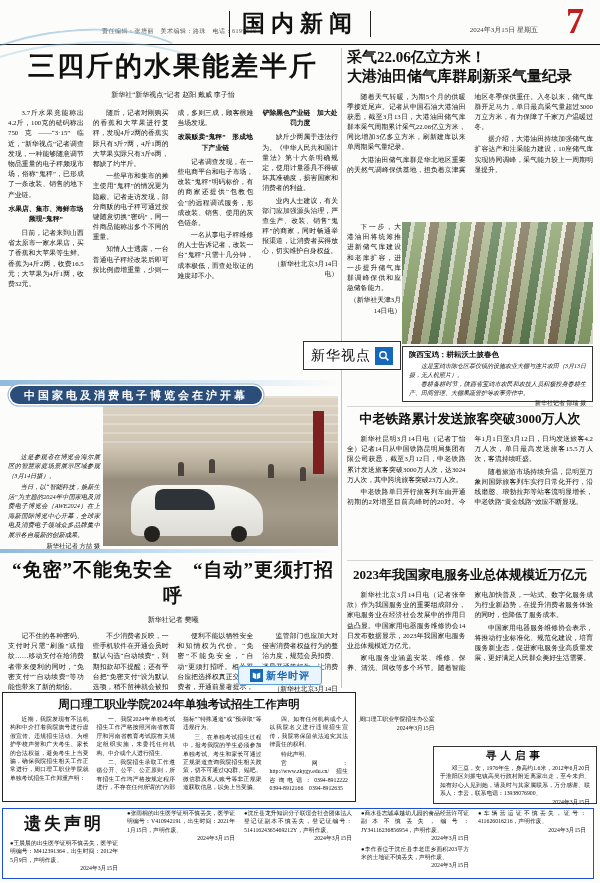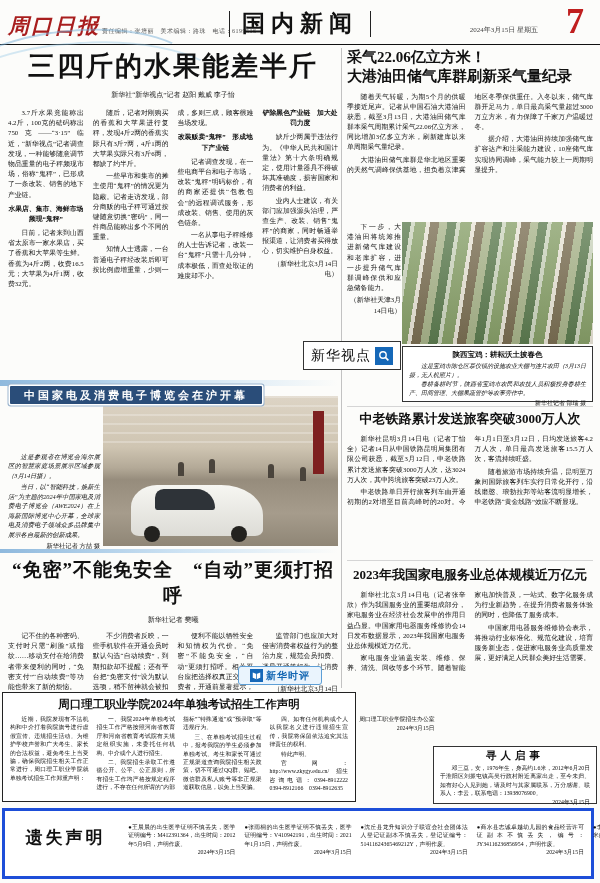--- a/index.html
+++ b/index.html
@@ -32,21 +32,21 @@
   .colbody p.dateline { text-indent:0; text-align:right; }
   .art1-body { column-count:4; column-gap:9px; height:225px; }
 
   .sdlogo { position:absolute; left:303px; top:341px; width:98px; height:29px; background:#fff; border:1px solid #333; display:flex; align-items:center; justify-content:center; gap:4px; z-index:6; }
   .sdlogo-text { font-size:14px; font-weight:normal; letter-spacing:1px; }
   .sdlogo-icon { width:18px; height:18px; background:#1668b8; display:flex; align-items:center; justify-content:center; }
 
   
   .band { position:absolute; left:0; width:338px; height:6px; background:linear-gradient(90deg,#8fb9dd,#cfe4f4 55%,rgba(255,255,255,0)); }
   .band-a { top:380px; } .band-b { top:549px; height:4px; }
-  .expo-pill { position:absolute; left:10px; top:386px; height:18px; line-height:18px; padding:0 14px; background:#2a4d79; color:#fff; font-size:11px; font-weight:bold; letter-spacing:3px; border-radius:1px; box-shadow:0 0 0 1.5px #fff,0 0 0 2.5px #9db6cf; z-index:3; }
+  .expo-pill { position:absolute; left:10px; top:386px; height:18px; line-height:18px; padding:0 14px; background:#2a4d79; color:#fff; font-size:11px; font-weight:bold; letter-spacing:3px; border-radius:9px; box-shadow:0 0 0 1.5px #fff,0 0 0 2.5px #9db6cf; z-index:3; }
   .expo-photo { position:absolute; left:103px; top:396px; width:235px; height:150px; overflow:hidden; background:linear-gradient(180deg,#ddd4c5 0%,#cfc5b2 34%,#b3a997 48%,#968c7c 56%,#a69c8c 78%,#8f8676 100%); }
   .expo-ceiling { position:absolute; left:0; top:0; width:100%; height:36%; background:repeating-linear-gradient(180deg,rgba(255,255,255,.25) 0 2px,rgba(0,0,0,0) 2px 9px); }
   .expo-banner { position:absolute; right:14px; top:10%; width:11px; height:42%; background:#7e2020; }
   .crowd-figure { position:absolute; width:6px; height:14px; background:#4a443c; border-radius:3px 3px 0 0; }
   .white-car { position:absolute; left:12%; bottom:7%; width:56%; height:34%; background:linear-gradient(180deg,#f6f6f2,#dddcd6); border-radius:26px 42px 8px 8px / 22px 30px 6px 6px; }
   .car-glass { position:absolute; left:18%; top:8%; width:46%; height:42%; background:#2e3338; border-radius:14px 30px 4px 4px; }
   .wheel { position:absolute; bottom:-6px; width:16px; height:16px; background:#23221f; border-radius:50%; }
   .wheel.front { right:12%; } .wheel.rear { left:10%; }
   .expo-caption { position:absolute; left:8px; top:452px; width:92px; height:96px; font-size:6.3px; font-style:italic; }
   .expo-caption .colbody, .capflow { font-size:6.3px; line-height:1.5; text-align:justify; }
@@ -65,21 +65,21 @@
   .artR1 { position:absolute; left:347px; top:48px; width:246px; }
   .rtitle1 { text-align:left; font-size:15px; font-weight:bold; line-height:1.25; }
   .twocol { column-count:2; column-gap:9px; margin-top:6px; }
   .artR1-two { height:126px; }
   .narrowcol { position:absolute; left:347px; top:222px; width:54px; height:114px; font-size:6.8px; line-height:1.5; text-align:justify; }
   .narrowcol p { text-indent:2em; margin-bottom:2px; }
   .narrowcol p.dateline { text-indent:0; text-align:right; }
   .farm-photo { position:absolute; left:402px; top:222px; width:191px; height:122px; background:repeating-linear-gradient(99deg,#5d7c50 0 9px,#cdd6bf 9px 13px,#88a069 13px 24px,#e9e5d7 24px 28px,#7b6f53 28px 37px,#a9b58b 37px 45px); }
   .farm-overlay { position:absolute; inset:0; background:linear-gradient(180deg,rgba(255,255,255,.22),rgba(0,0,0,.08)); }
   .farm-caption { position:absolute; left:402px; top:346px; width:191px; height:56px; border:1px solid #333; background:#fff; padding:3px 6px; }
-  .farm-cap-title { text-align:center; font-size:7.5px; font-weight:bold; margin-bottom:2px; }
+  .farm-cap-title { font-size:7.5px; font-weight:bold; margin-bottom:2px; }
   .farm-cap-text { font-size:6px; line-height:1.45; text-align:justify; font-style:italic; }
   .farm-cap-text p { text-indent:2em; margin-bottom:1px; }
   .farm-cap-text p.dateline { text-indent:0; text-align:right; font-style:normal; }
   .rsep { position:absolute; left:347px; width:246px; border-top:1px solid #d5d5d5; }
   .artR2 { position:absolute; left:347px; top:410px; width:246px; }
   .rtitle2 { text-align:center; font-size:13px; font-weight:bold; }
   .artR2-two { height:104px; }
   .artR3 { position:absolute; left:347px; top:566px; width:246px; }
   .artR3-two { height:120px; }
 
@@ -90,31 +90,30 @@
   .stmt-body p { text-indent:2em; margin-bottom:1px; }
   .stmt-body p.dateline { text-indent:0; text-align:right; }
 
   
   .missing-box { position:absolute; left:433px; top:746px; width:164px; height:58px; border:1px solid #333; background:#fff; padding:2px 6px; }
   .missing-title { text-align:center; font-size:10.5px; font-weight:bold; letter-spacing:4px; margin-bottom:1px; }
   .missing-text { font-size:5.8px; line-height:1.45; text-align:justify; text-indent:2em; }
   .missing-date { font-size:5.8px; text-align:right; }
 
   
-  .loss-box { position:absolute; left:2px; top:808px; width:592px; height:71px; border:3px solid #1d4ed8; background:#fff; padding:12px 7px; column-count:5; column-gap:9px; }
+  .loss-box { position:absolute; left:2px; top:808px; width:592px; height:71px; border:1px solid #1d4ed8; background:#fff; padding:0 7px; column-count:5; column-gap:9px; }
   .loss-title { text-align:center; font-size:17px; font-weight:bold; letter-spacing:3px; margin:3px 0 4px; }
   .loss-box p.notice-item { font-size:5.8px; line-height:1.45; text-align:justify; margin-bottom:2px; break-inside:avoid; }
   .loss-box .item-date { display:block; text-align:right; }
 </style>
 </head>
 <body>
 
 <div class="page">
 
-  <div class="masthead">周口日报</div>
   <div class="credits">责任编辑：张培丽　美术编辑：路珠　电话：6199516</div>
   <div class="section-wrap">
     <div class="vbar"></div>
     <div class="section-title">国内新闻</div>
     <div class="vbar"></div>
   </div>
   <div class="page-date">2024年3月15日 星期五</div>
   <div class="page-num">7</div>
   <div class="header-rule"></div>
 

